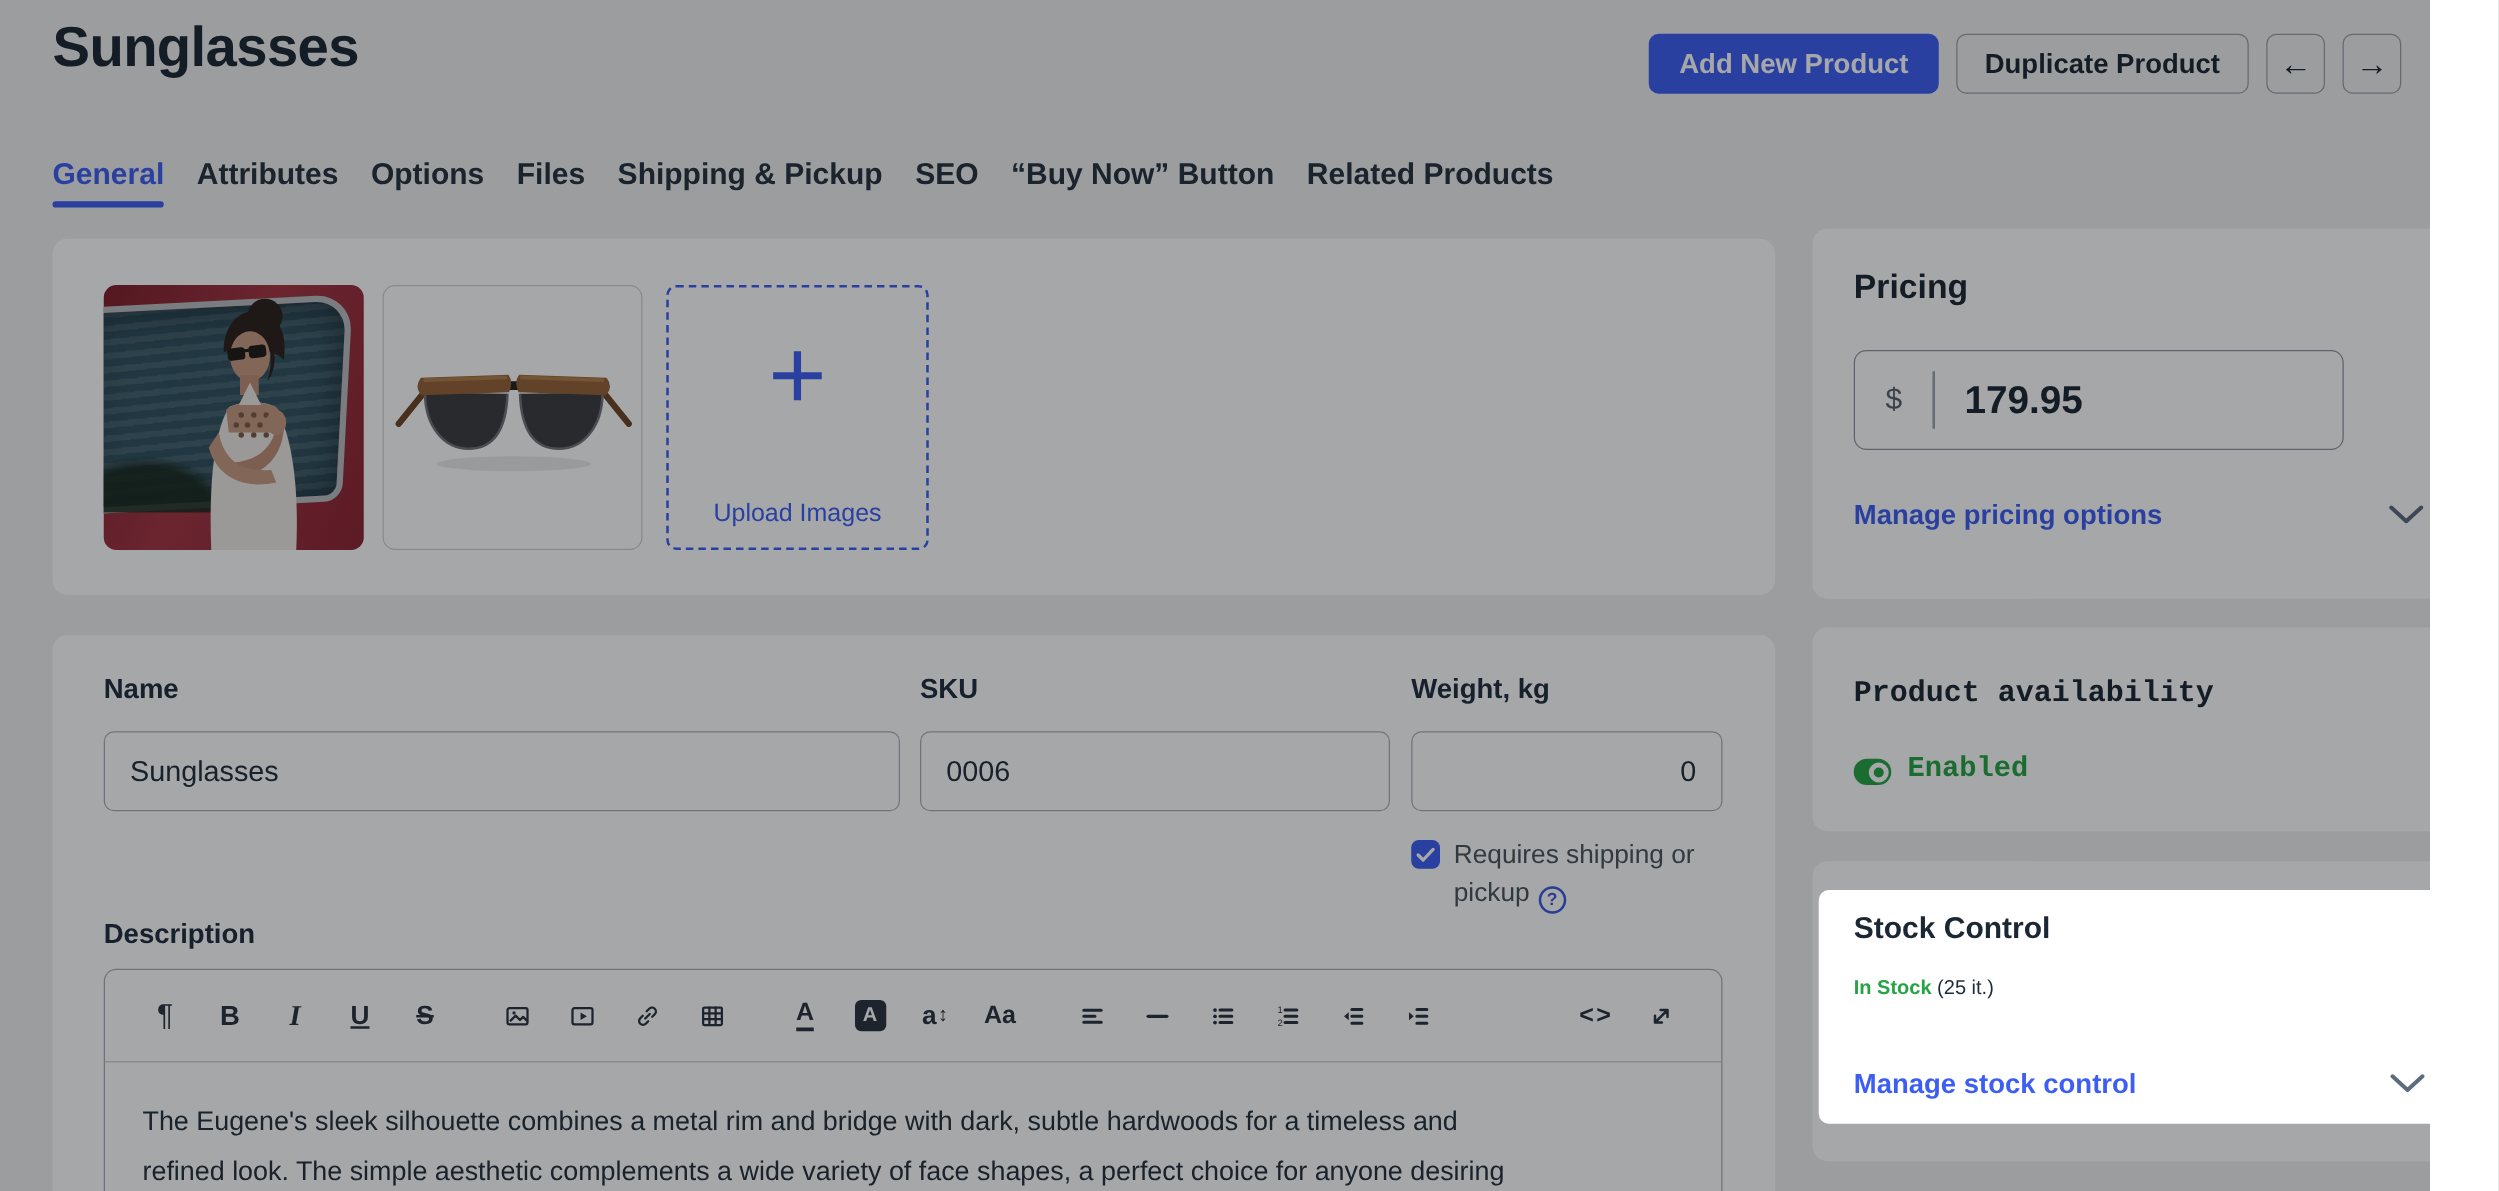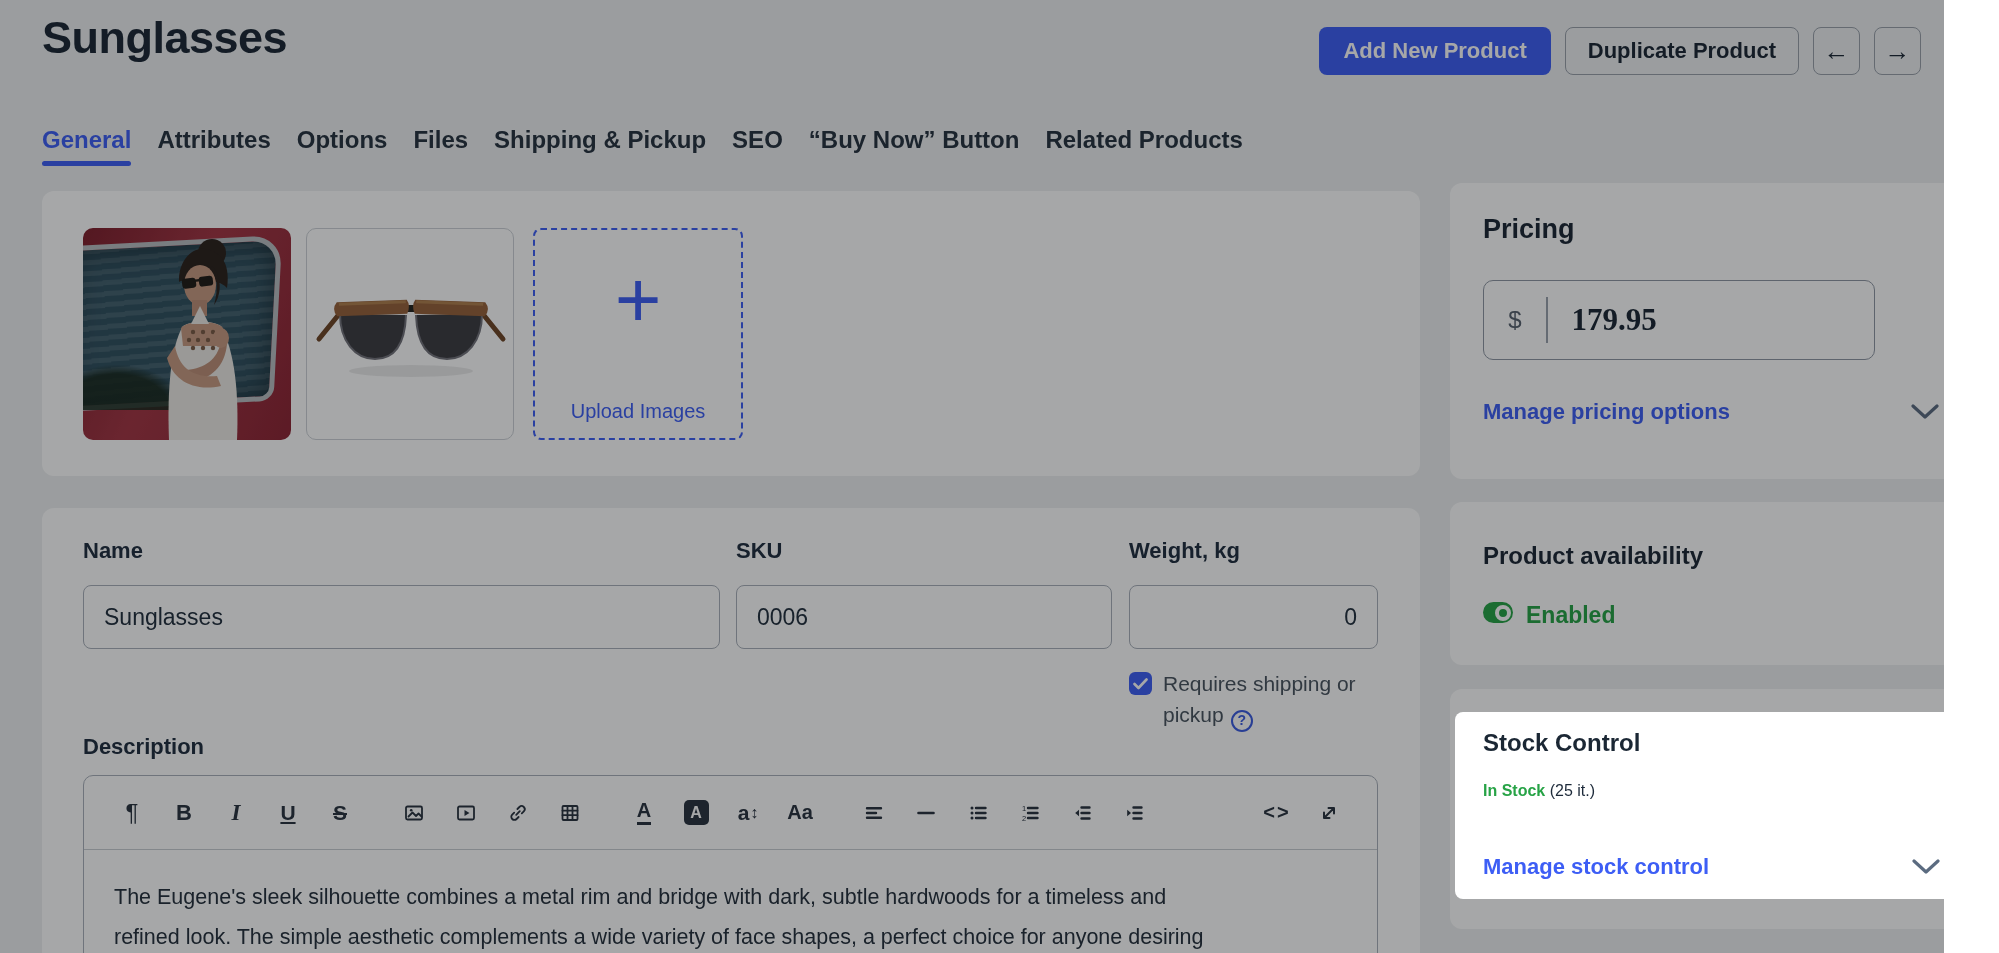--- a/index.html
+++ b/index.html
@@ -85,29 +85,29 @@
   .editor-text{padding:27px 30px;font-size:21.5px;color:#25303c;line-height:40px;}
   .editor-text div{white-space:nowrap;}
 
   
   .pricing-card{height:296px;position:relative;}
   .side-title{font-size:27px;font-weight:700;color:var(--dark);padding:31px 0 0 33px;}
   .side-title-sm{font-size:24px;font-weight:700;color:var(--dark);}
   .price-input{position:absolute;left:33px;top:97px;width:392px;height:80px;border:1.5px solid #8f97a3;border-radius:10px;display:flex;align-items:center;background:#fff;cursor:text;}
   .cur{width:62px;text-align:center;font-size:24px;color:#57616e;}
   .pdiv{width:1.5px;height:46px;background:#9aa2ac;}
-  .pval{padding-left:24px;font-size:31px;font-weight:700;color:var(--dark);font-family:Liberation Serif, serif;}
+  .pval{padding-left:24px;font-size:31px;font-weight:700;color:var(--dark);}
   .link-row{display:flex;justify-content:space-between;align-items:center;}
   .blue-link{color:var(--accent);font-size:22px;font-weight:600;cursor:pointer;}
   .pricing-link-row{position:absolute;left:33px;right:42px;top:216px;}
   .chev{flex:none;cursor:pointer;}
 
-  .availability-card{margin-top:23px;height:163px;position:relative;}
+  .availability-card{margin-top:23px;height:163px;position:relative;font-family:Liberation Mono, monospace;}
   .availability-card .side-title-sm{padding:40px 0 0 33px;}
-  .avail-row{position:absolute;left:33px;top:100px;display:flex;align-items:flex-start;gap:13px;}
+  .avail-row{position:absolute;left:33px;top:100px;display:flex;align-items:flex-end;gap:13px;}
   .toggle{width:30px;height:21px;background:var(--green);border-radius:11px;position:relative;cursor:pointer;}
   .knob{position:absolute;right:2px;top:2.5px;width:16px;height:16px;border-radius:50%;background:var(--green);border:4px solid #fff;}
   .avail-text{font-size:23px;font-weight:700;color:var(--green);}
 
   .stock-card{margin-top:24px;height:240px;position:relative;}
   .spotlight{position:absolute;left:5px;top:23px;width:502px;height:187px;background:#fff;border-radius:8px;z-index:1001;padding:17px 0 0 28px;}
   .stock-status{margin-top:25px;font-size:16px;}
   .in-stock{color:var(--green);font-weight:600;}
   .stock-qty{color:#1d2a3a;font-weight:500;}
   .stock-link-row{position:absolute;left:28px;right:17px;bottom:19px;}

